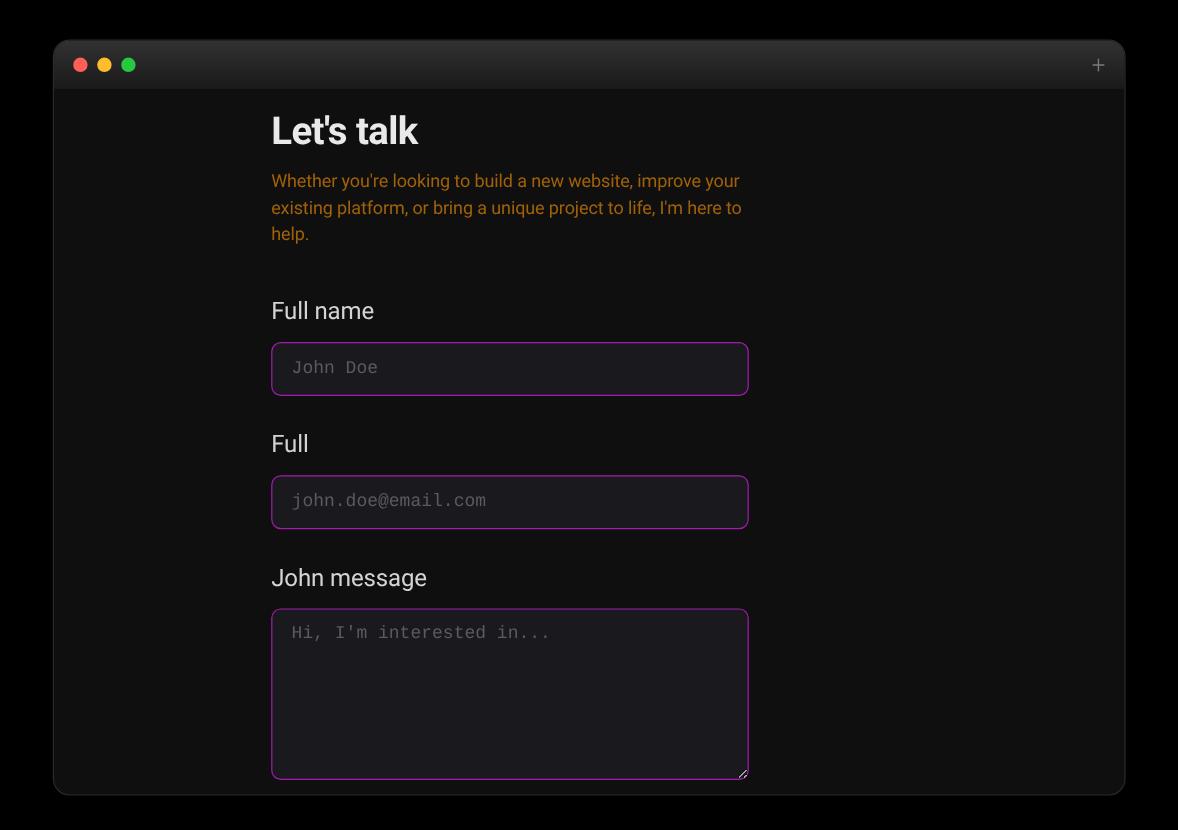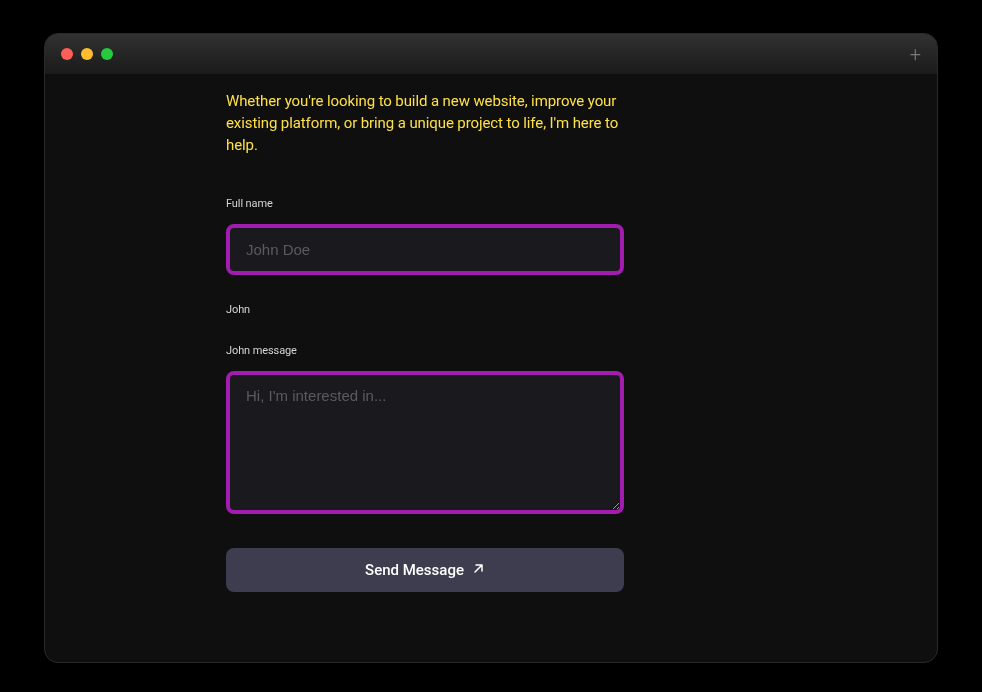--- a/index.html
+++ b/index.html
@@ -80,48 +80,48 @@
 
     .heading {
       color: #e9e9ea;
       font-size: 32px;
       font-weight: 700;
       letter-spacing: -0.5px;
       margin-bottom: 12px;
     }
 
     .subtext {
-      color: #fde047;
+      color: #a16207;
       font-size: 15px;
       line-height: 1.48;
       letter-spacing: -0.1px;
       margin-bottom: 40px;
     }
 
     .field {
       margin-bottom: 28px;
     }
 
     .label {
       color: #d4d4d6;
-      font-size: 11px;
+      font-size: 20px;
       font-weight: 400;
       letter-spacing: -0.1px;
       display: block;
       margin-bottom: 14px;
     }
 
     .input {
       width: 100%;
       background: #1a1a1e;
-      border: 4px solid #a21caf;
+      border: 1px solid #a21caf;
       border-radius: 8px;
       color: #d4d4d6;
       font-size: 15px;
-      font-family: Liberation Sans, sans-serif;
+      font-family: Liberation Mono, monospace;
       padding: 13px 16px;
       outline: none;
     }
 
     .input::placeholder {
       color: #5a5a5f;
     }
 
     textarea.input {
       height: 143px;
@@ -163,29 +163,31 @@
       <div class="dot dot-green"></div>
     </div>
     <div class="plus-btn">
       <span>+</span>
     </div>
   </div>
 
   <div class="content">
     <div class="form-wrap">
 
+      <h1 class="heading">Let's talk</h1>
       <p class="subtext">Whether you're looking to build a new website, improve your existing platform, or bring a unique project to life, I'm here to help.</p>
 
       <div class="field">
         <label class="label">Full name</label>
         <input type="text" class="input" placeholder="John Doe" style="">
       </div>
 
       <div class="field">
-        <label class="label">John</label>
+        <label class="label">Full</label>
+        <input type="email" class="input" placeholder="john.doe@email.com" style="">
       </div>
 
       <div class="field">
         <label class="label">John message</label>
         <textarea class="input" placeholder="Hi, I'm interested in..." style=""></textarea>
       </div>
 
       <button class="submit-btn">
         <span>Send Message</span>
         <span class="arrow-icon">

